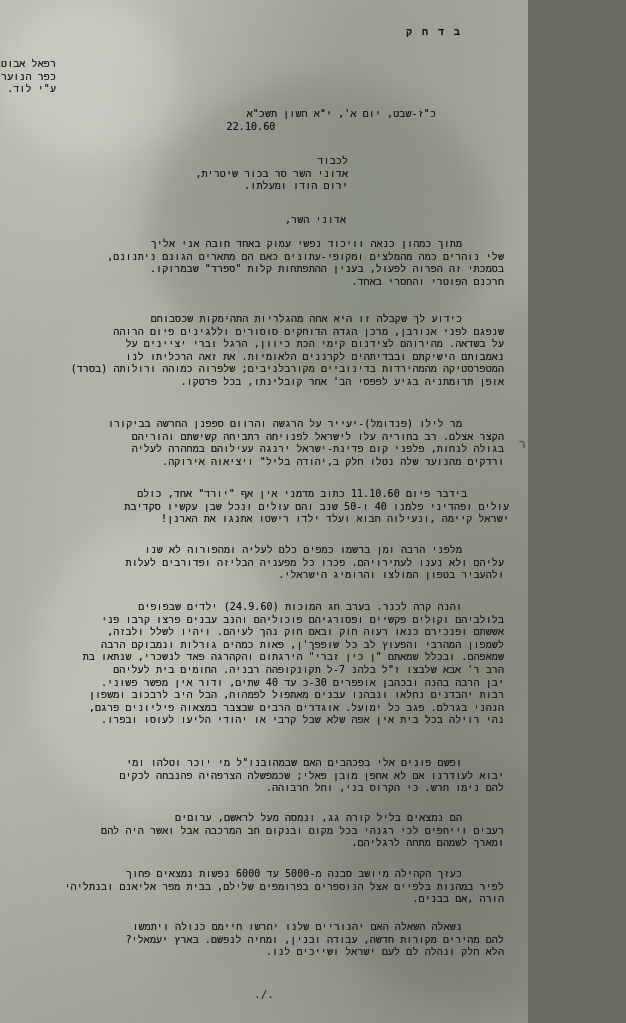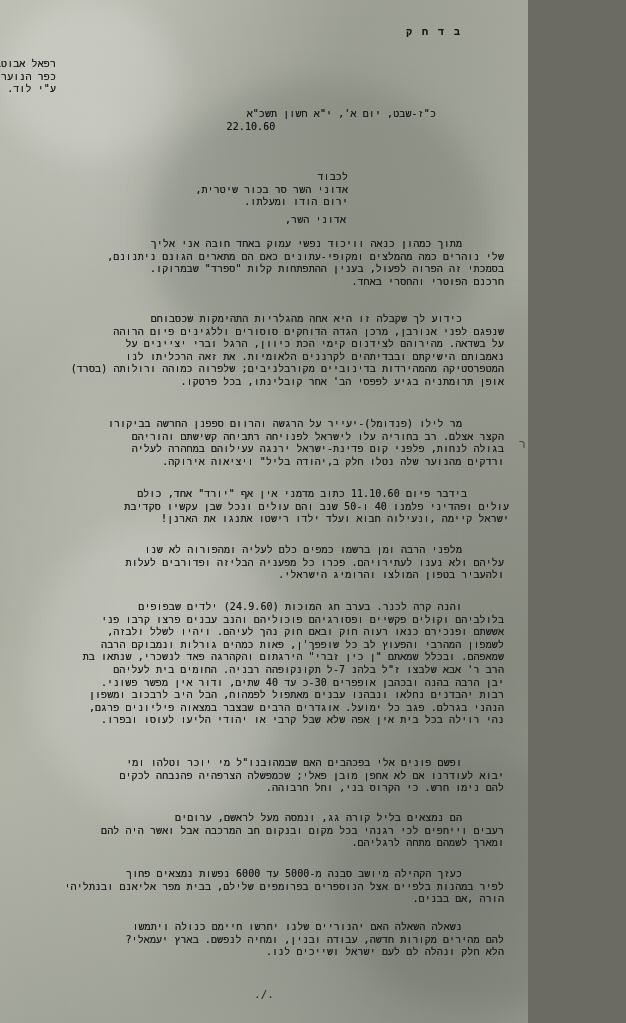--- a/index.html
+++ b/index.html
@@ -99,21 +99,21 @@
       <div class="line" style="position:static;">כפר הנוער בן שמן</div>
       <div class="line" style="position:static;">ע"י לוד.</div>
     </div>
 
     <div class="blk" style="top:108px; right:92px; width:290px;">
       <div class="line" style="position:static;">כ"ז-שבט, יום א', י"א חשון תשכ"א</div>
       <div class="line" style="position:static; text-align:center; padding-right:80px;">22.10.60</div>
     </div>
 
     <div class="blk" style="top:155px; right:180px; width:260px;">
-      <div class="line" style="position:static;margin-top:16px;">לכבוד</div>
+      <div class="line" style="position:static;">לכבוד</div>
       <div class="line" style="position:static;">אדוני השר סר בכור שיטרית,</div>
       <div class="line" style="position:static;">ירום הודו ומעלתו.</div>
     </div>
 
     <div class="line" style="top:214px; right:182px;">אדוני השר,</div>
 
     <div class="blk" style="top:238px; right:24px; width:560px;">
       <div class="line" style="position:static; padding-right:42px;">מתוך כמהון כנאה וויכוד נפשי עמוק באחד חובה אני אליך</div>
       <div class="line" style="position:static;">שלי נוהרים כמה מהמלצים ומקופי-עתונים כאם הם מתארים הגונם ניתנונם,</div>
       <div class="line" style="position:static;">בסמכתי זה הפרוה לפעול, בענין ההתפתחות קלות "ספרד" שבמרוקו.</div>

